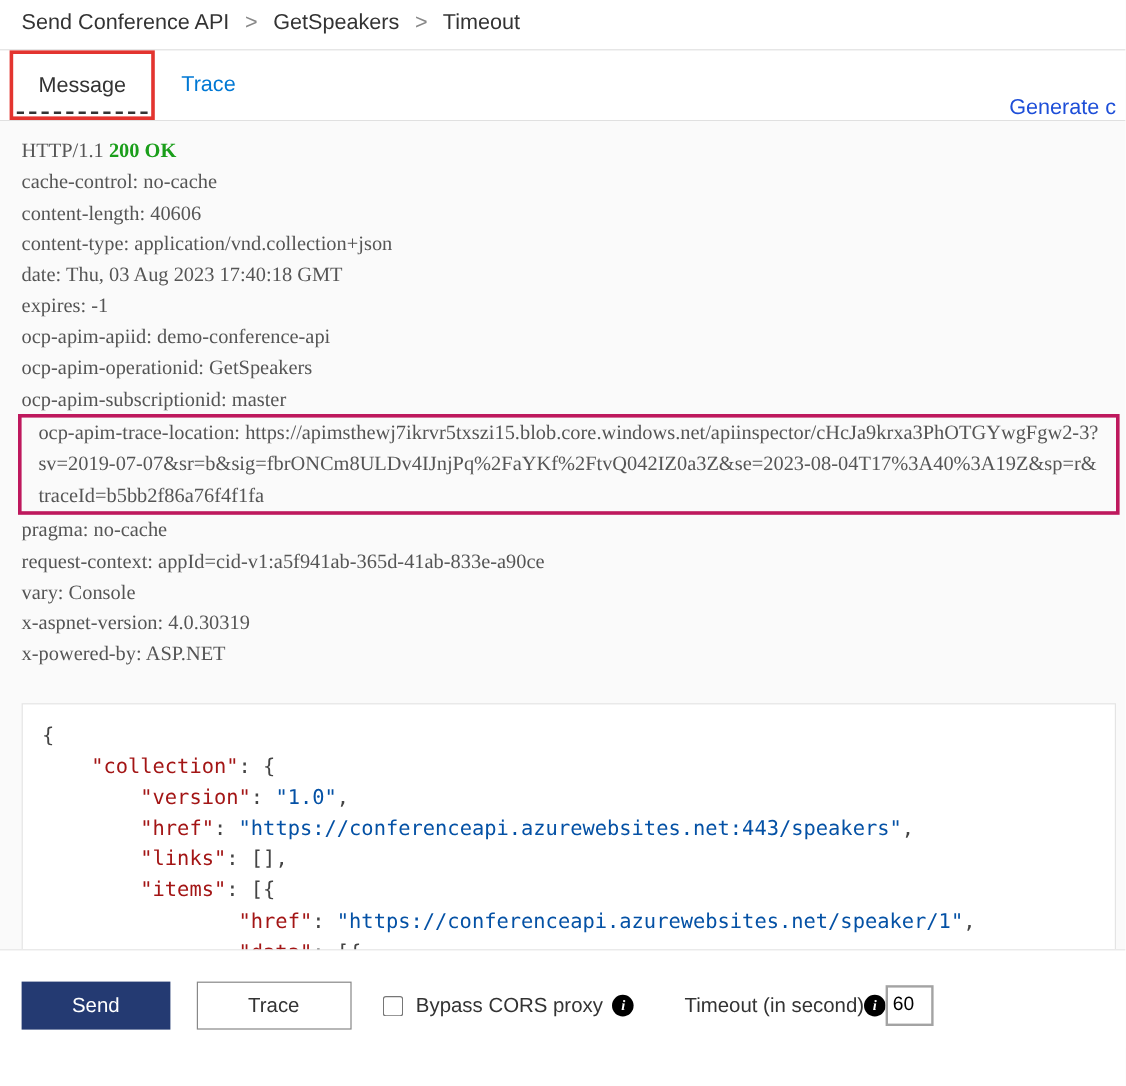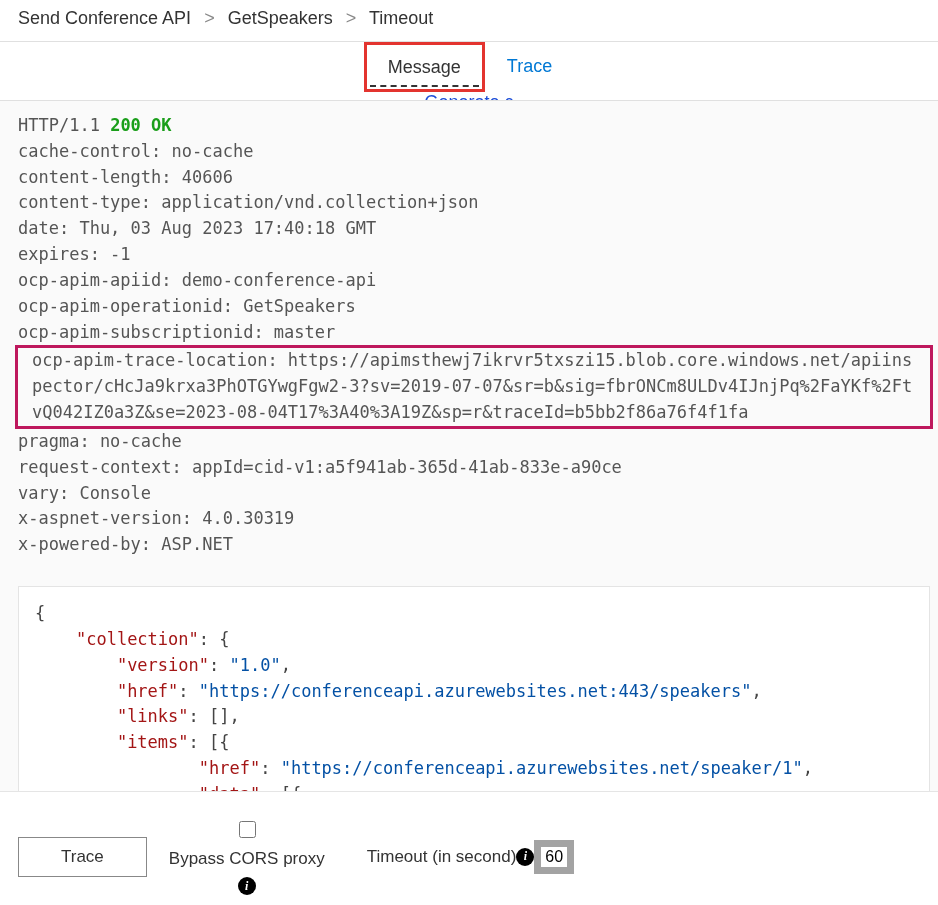--- a/index.html
+++ b/index.html
@@ -12,26 +12,25 @@
     width: 938px;
   }
   .breadcrumb {
     padding: 8px 18px 12px 18px;
     font-size: 18px;
     color: #333;
   }
   .breadcrumb .sep { margin: 0 8px; color: #888; }
   .tabs-row {
     display: flex;
-    align-items: center;
+    align-items: flex-end;
     border-top: 1px solid #e0e0e0;
     border-bottom: 1px solid #e0e0e0;
     padding: 0 8px;
     height: 60px;
-    flex-direction: column;
   }
   .tabs { display: flex; align-items: flex-end; flex: 1; height: 100%; }
   .tab {
     padding: 14px 22px 12px 22px;
     font-size: 18px;
     color: #0078d4;
     cursor: pointer;
     border-bottom: 3px solid transparent;
     display: flex;
     align-items: center;
@@ -62,21 +61,21 @@
   .response-area {
     background: #fafafa;
     padding: 12px 8px 8px 18px;
     font-family: Consolas, Menlo, monospace;
     font-size: 17px;
     color: #555;
     line-height: 1.52;
     height: 690px;
     overflow: hidden;
   }
-  .headers-block { white-space: pre-wrap; word-break: break-all; }
+  .headers-block { white-space: pre-wrap; word-break: break-all; font-family: Liberation Serif, serif; }
   .status-ok { color: #1a9e1a; font-weight: 600; }
   .trace-highlight {
     border: 3px solid #be185d;
     display: inline-block;
     padding: 0 14px;
     margin-left: -3px;
     margin-right: -3px;
   }
   .json-body {
     background: #fff;
@@ -101,30 +100,30 @@
   }
   .btn {
     height: 40px;
     font-size: 17px;
     padding: 0 42px;
     border: none;
     cursor: pointer;
   }
   .btn-primary { background: #243a72; color: #fff; }
   .btn-secondary { background: #fff; color: #333; border: 1px solid #888; }
-  .check-wrap { display: flex; align-items: center; gap: 8px; font-size: 17px; flex-direction: column; }
+  .check-wrap { display: flex; align-items: center; gap: 8px; font-size: 17px; }
   .check-wrap input { width:17px; height:17px; }
   .info-icon {
     display:inline-flex; width:18px; height:18px; border-radius:50%;
     background:#000; color:#fff; font-size:12px; font-weight:700;
     font-family: Georgia, serif; font-style: italic;
     align-items:center; justify-content:center;
   }
   .timeout-wrap { display:flex; align-items:center; gap:0; font-size:17px; margin-left:20px;}
-  .timeout-wrap input { width:40px; height:34px; font-size:16px; border:7px solid #a3a3a3; padding:2px 4px; }
+  .timeout-wrap input { width:40px; height:34px; font-size:16px; border:2px solid #a3a3a3; padding:2px 4px; }
 </style>
 </head>
 <body>
 
 <div class="breadcrumb">
   <span>Send Conference API</span>
   <span class="sep">&gt;</span>
   <span>GetSpeakers</span>
   <span class="sep">&gt;</span>
   <span>Timeout</span>
@@ -161,20 +160,21 @@
     <span class="jk">"collection"</span>: {
         <span class="jk">"version"</span>: <span class="js">"1.0"</span>,
         <span class="jk">"href"</span>: <span class="js">"https://conferenceapi.azurewebsites.net:443/speakers"</span>,
         <span class="jk">"links"</span>: [],
         <span class="jk">"items"</span>: [{
                 <span class="jk">"href"</span>: <span class="js">"https://conferenceapi.azurewebsites.net/speaker/1"</span>,
                 <span class="jk">"data"</span>: [{</div>
 </div>
 
 <div class="footer">
+  <button class="btn btn-primary">Send</button>
   <button class="btn btn-secondary">Trace</button>
   <label class="check-wrap">
     <input type="checkbox" style="">
     <span>Bypass CORS proxy</span>
     <span class="info-icon">i</span>
   </label>
   <div class="timeout-wrap">
     <span>Timeout (in second)</span>
     <span class="info-icon">i</span>
     <input type="text" value="60" style="">

